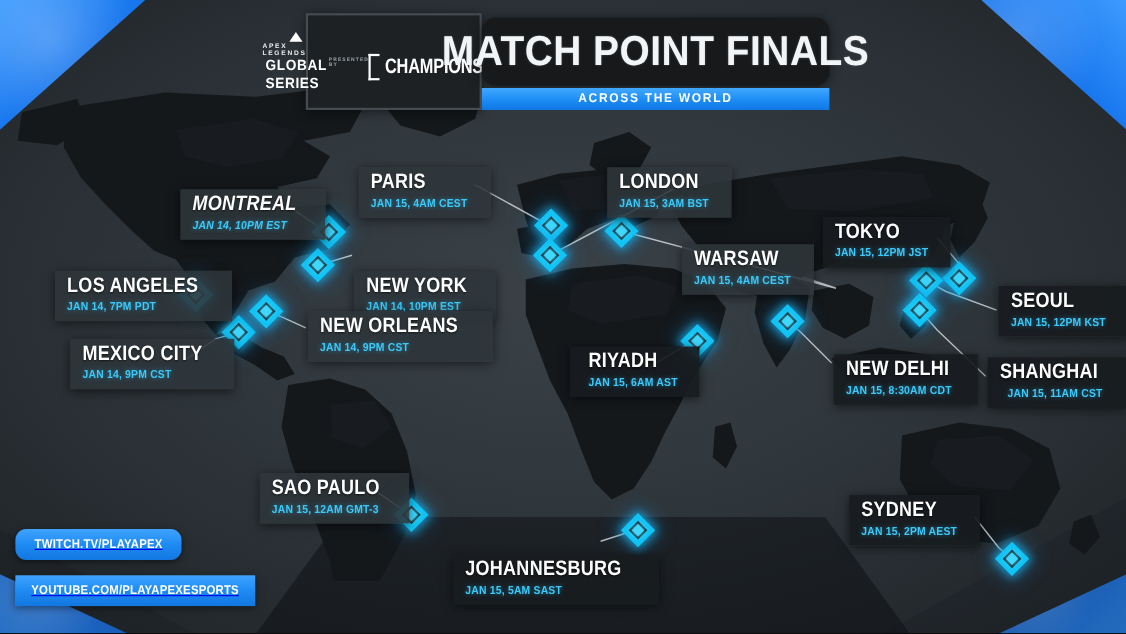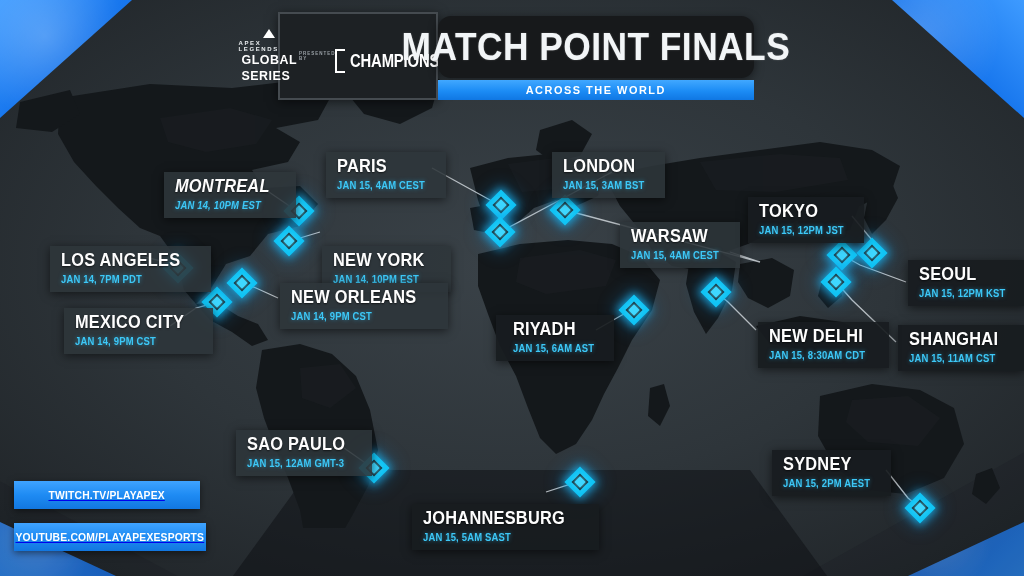--- a/index.html
+++ b/index.html
@@ -136,22 +136,22 @@
   .social{
     position:absolute; z-index:30; left:14px;
     height:28px; display:flex; align-items:center; justify-content:center;
     background:linear-gradient(180deg,#3fa3ff 0%,#1e8bf3 50%,#1277e0 100%);
     box-shadow:0 2px 7px rgba(0,0,0,.5);
   }
   .social span{
     color:#fff; font-weight:bold; font-size:11.5px; letter-spacing:.2px;
     transform:scaleX(.9); white-space:nowrap;
   }
-  #social-twitch{ top:481px; width:186px; }
-  #social-youtube{ top:523px; width:192px; }
+  #social-twitch{ top:481px; width:151px;border-radius:10px; }
+  #social-youtube{ top:523px; width:218px; }
 </style>
 </head>
 <body>
 
 <div id="stage">
 
   <div class="wedge tl"></div>
   <div class="wedge tr"></div>
   <div class="wedge bl"></div>
   <div class="wedge br"></div>
@@ -352,37 +352,37 @@
         <span class="time">JAN 15, 4AM CEST</span>
       </div>
       <div class="label light" style="left: 552px; top: 152px;">
         <span class="city">LONDON</span>
         <span class="time">JAN 15, 3AM BST</span>
       </div>
       <div class="label light" style="left: 620px; top: 222px;">
         <span class="city">WARSAW</span>
         <span class="time">JAN 15, 4AM CEST</span>
       </div>
-      <div class="label" style="left: 496px; top: 315px; padding-left: 17px;">
+      <div class="label" style="left: 518px; top: 315px; padding-left: 17px;">
         <span class="city">RIYADH</span>
         <span class="time">JAN 15, 6AM AST</span>
       </div>
       <div class="label" style="left: 412px; top: 504px;">
         <span class="city">JOHANNESBURG</span>
         <span class="time">JAN 15, 5AM SAST</span>
       </div>
       <div class="label" style="left: 748px; top: 197px;">
         <span class="city">TOKYO</span>
         <span class="time">JAN 15, 12PM JST</span>
       </div>
       <div class="label" style="left: 908px; top: 260px;">
         <span class="city">SEOUL</span>
         <span class="time">JAN 15, 12PM KST</span>
       </div>
-      <div class="label" style="left: 898px; top: 325px;">
+      <div class="label" style="left: 898px; top: 325px; text-align: right;">
         <span class="city">SHANGHAI</span>
         <span class="time">JAN 15, 11AM CST</span>
       </div>
       <div class="label" style="left: 758px; top: 322px;">
         <span class="city">NEW DELHI</span>
         <span class="time">JAN 15, 8:30AM CDT</span>
       </div>
       <div class="label" style="left: 772px; top: 450px;">
         <span class="city">SYDNEY</span>
         <span class="time">JAN 15, 2PM AEST</span>

